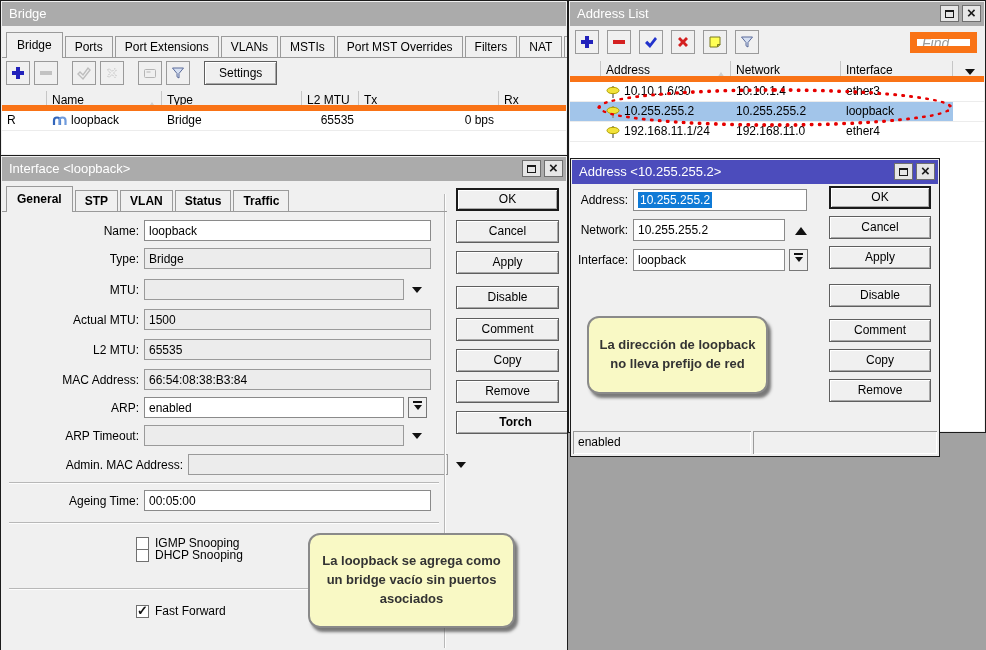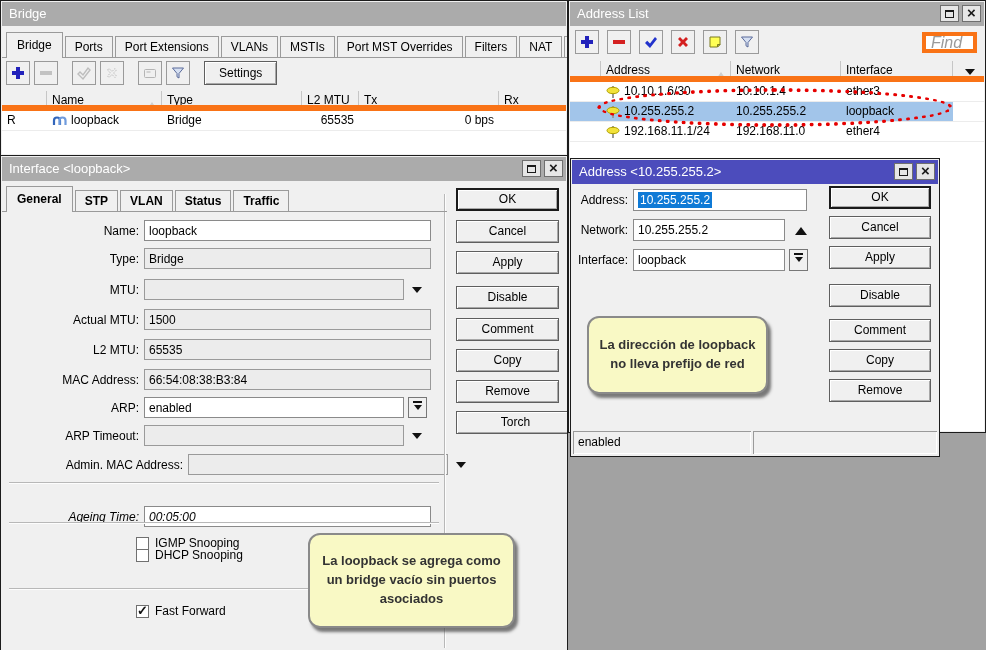--- a/index.html
+++ b/index.html
@@ -75,21 +75,21 @@
 
   .cbrow{position:absolute;display:flex;align-items:center;gap:6px;height:16px;}
   .cbox{width:13px;height:13px;border:1px solid #707070;background:#fff;position:relative;}
   .cbox.checked::after{content:"✓";position:absolute;left:0;top:-3px;font-size:13px;font-weight:bold;color:#111;}
 
   .note{position:absolute;background:var(--note-bg);border:2px solid var(--note-border);border-radius:12px;
         box-shadow:3px 4px 3px rgba(70,70,70,.7);display:flex;align-items:center;justify-content:center;
         text-align:center;font-weight:bold;font-size:13px;color:#333;padding:6px;z-index:10;line-height:1.45;}
   .red-ellipse{position:absolute;border:4px dotted var(--annotation-red);border-radius:50%;z-index:6;
                pointer-events:none;}
-  .find{position:absolute;width:55px;height:21px;border:4px solid #f97316;padding:0 5px;font-size:16px;
+  .find{position:absolute;width:67px;height:21px;border:7px solid #f97316;padding:0 5px;font-size:14px;
         font-family:inherit;background:#fff;}
   .find::placeholder{color:#9a9a9a;font-style:italic;}
   .statusbar{position:absolute;left:2px;right:2px;bottom:2px;height:23px;}
   .statuscell{position:absolute;top:0;height:23px;background:var(--window-bg);line-height:22px;padding:0 5px;
               box-shadow:inset 1px 1px 0 #9a9a9a,inset -1px -1px 0 #ffffff;}
   svg{display:block;}
 </style>
 </head>
 <body>
 
@@ -381,21 +381,21 @@
     <span class="tri-down"></span>
   </div>
   <div class="frow" style="top:298px;margin-left:44px;">
     <span class="flabel">Admin. MAC Address:</span>
     <span class="fbox gray w-arrow">
         <span></span>
       </span>
     <span class="tri-down"></span>
   </div>
   <div class="hsep" style="left:8px;width:430px;top:326px;"></div>
-  <div class="frow" style="top:350px;font-style:italic;">
+  <div class="frow" style="top:334px;">
     <span class="flabel">Ageing Time:</span>
     <span class="fbox w-full">
         <span>00:05:00</span>
       </span>
   </div>
   <div class="hsep" style="left:8px;width:430px;top:366px;"></div>
   <div class="cbrow" style="left:135px;top:379px;">
     <span class="cbox"></span>
     <span>IGMP Snooping</span>
   </div>
@@ -410,21 +410,21 @@
   </div>
 
   <div class="vsep" style="left:443px;top:38px;bottom:2px;"></div>
   <button class="btn default" style="left:455px;width:103px;top:32px;">OK</button>
   <button class="btn" style="left:455px;width:103px;top:64px;">Cancel</button>
   <button class="btn" style="left:455px;width:103px;top:95px;">Apply</button>
   <button class="btn" style="left:455px;width:103px;top:130px;">Disable</button>
   <button class="btn" style="left:455px;width:103px;top:162px;">Comment</button>
   <button class="btn" style="left:455px;width:103px;top:193px;">Copy</button>
   <button class="btn" style="left:455px;width:103px;top:224px;">Remove</button>
-  <button class="btn" style="left:455px;width:119px;top:255px;">Torch</button>
+  <button class="btn" style="left:455px;width:119px;top:255px;font-weight:bold;">Torch</button>
 
   <div class="note" style="left:307px;top:377px;width:207px;height:95px;">La loopback se agrega como un bridge vacío sin puertos asociados</div>
 </div>
 
 <div class="window" id="win-address" style="left:570px;top:158px;width:370px;height:299px;z-index:4;">
   <div class="titlebar active">
     <span>Address &lt;10.255.255.2&gt;</span>
     <div class="wbtns">
       <div class="wbtn">
           <span class="glyph-max"></span>

